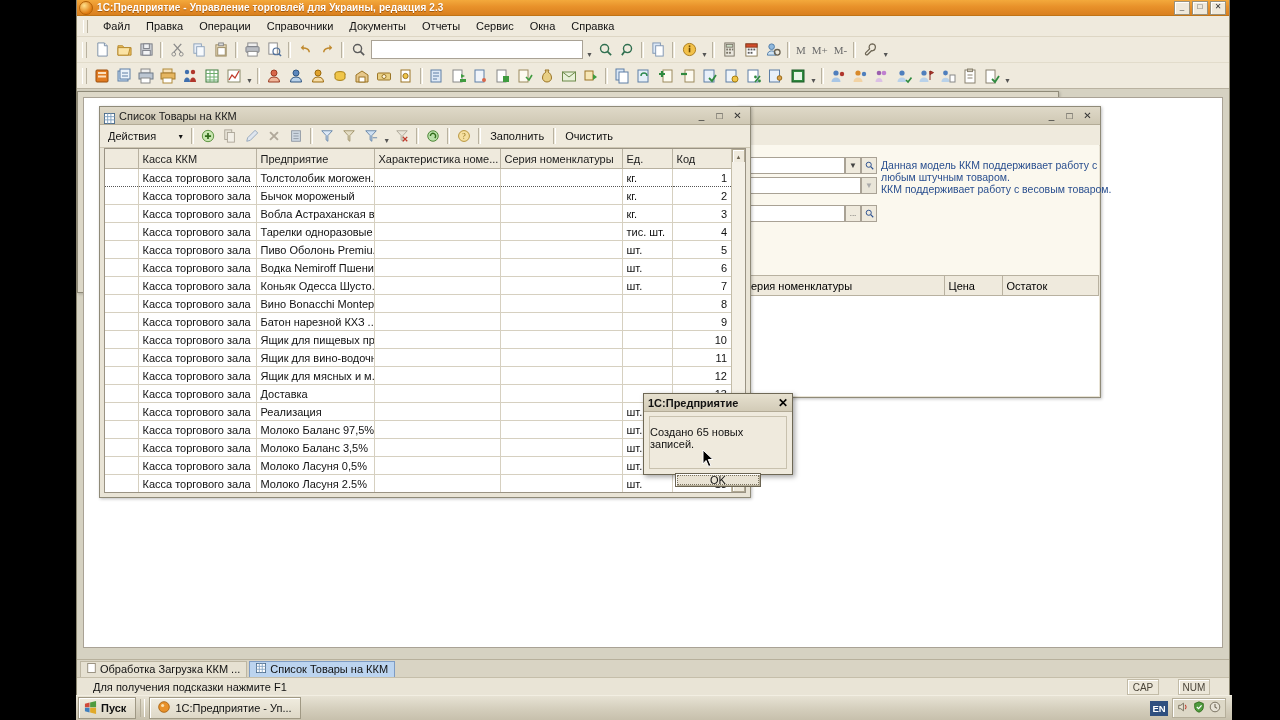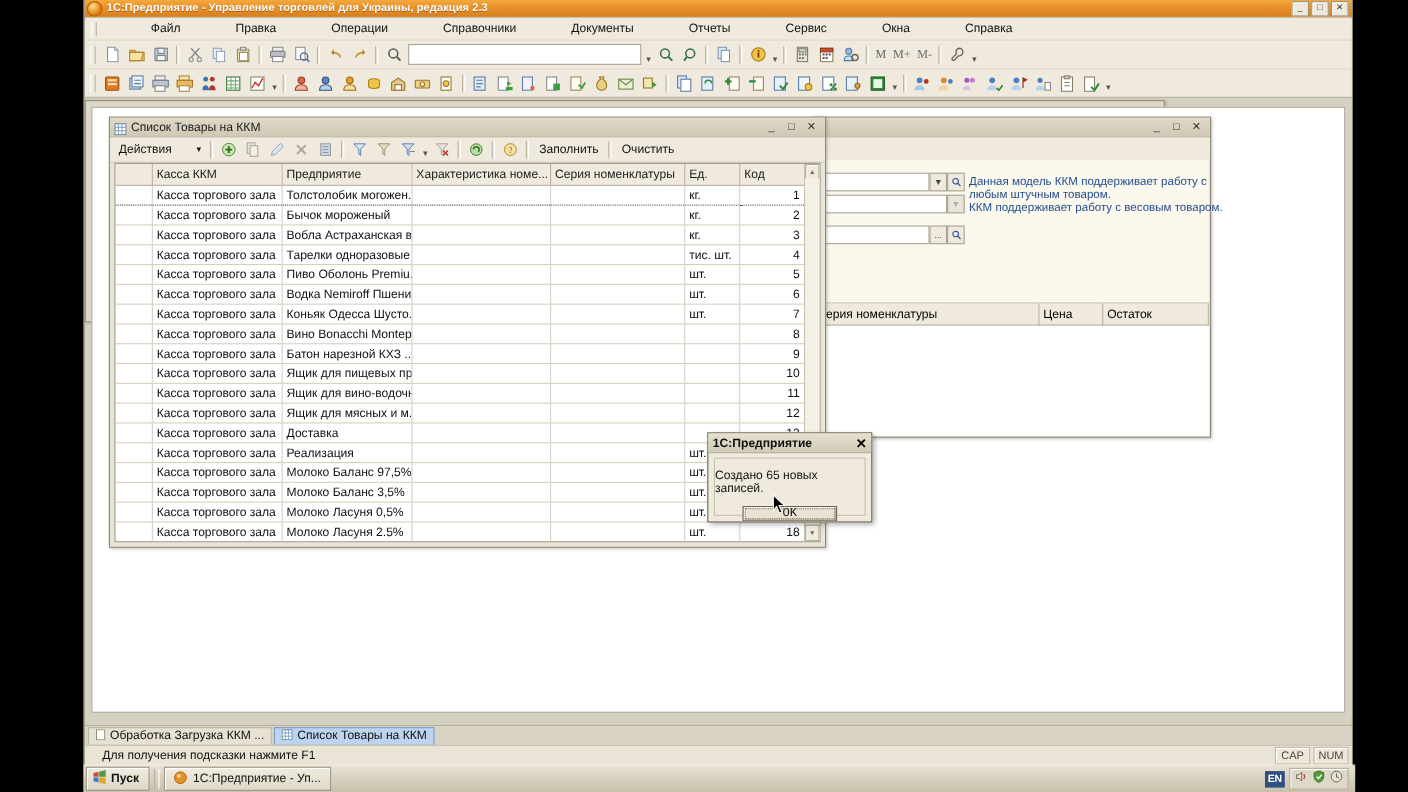--- a/index.html
+++ b/index.html
@@ -15,21 +15,21 @@
           background:radial-gradient(circle at 35% 30%,#ffe08a,#e07b10 70%);border:1px solid #b36208;
           margin-right:4px;flex:0 0 auto;}
   .tb-title{font-size:10px;color:#fff;font-weight:bold;white-space:nowrap;letter-spacing:.1px;flex:1 1 auto;
             text-shadow:0 1px 0 rgba(120,60,0,.6);}
   .tb-btns{display:flex;gap:2px;padding-right:1px;}
   .tb-btn{width:14px;height:12px;background:#efe9db;border:1px solid #9a927c;font-size:8px;line-height:10px;
           text-align:center;color:#333;box-shadow:inset 1px 1px 0 #fff;}
 
   
   .menubar{height:20px;background:#efeadd;border-bottom:1px solid #ddd6c4;display:flex;align-items:center;
-           padding-left:6px;gap:34px;}
+           padding-left:6px;}
   .menubar .grip{width:3px;height:13px;border-left:1px solid #fff;border-right:1px solid #b9b2a0;margin-right:7px;}
   .menu-item{font-size:11px;color:#111;padding:2px 8px;white-space:nowrap;cursor:default;}
 
   
   .toolbar{height:25px;background:#efeadd;display:flex;align-items:center;padding-left:4px;
            border-bottom:1px solid #e2dccb;}
   .toolbar.second{height:25px;border-bottom:1px solid #b9b2a0;}
   .tgrip{width:3px;height:16px;border-left:1px solid #fff;border-right:1px solid #b9b2a0;margin:0 4px 0 1px;flex:0 0 auto;}
   .tsep{width:1px;height:16px;border-left:1px solid #b9b2a0;border-right:1px solid #fff;margin:0 3px;flex:0 0 auto;}
   .tbi{width:20px;height:20px;flex:0 0 auto;display:flex;align-items:center;justify-content:center;
@@ -97,36 +97,36 @@
 
   
   #modal{position:absolute;left:566px;top:302px;width:148px;height:80px;background:#efeadd;
          border:1px solid #6e6855;box-shadow:2px 2px 5px rgba(0,0,0,.35);}
   #modal .mt{height:17px;background:linear-gradient(to bottom,#e6e0cf,#d2cbb7);
              border-bottom:1px solid #b3ab96;display:flex;align-items:center;padding:0 4px;}
   #modal .mt .t{font-size:11px;font-weight:bold;color:#111;flex:1 1 auto;}
   #modal .mbody{position:absolute;left:5px;top:22px;right:5px;bottom:5px;background:#efeadd;
                 border:1px solid #c8c1ae;display:flex;flex-direction:column;align-items:center;}
   #modal .msg{font-size:11px;color:#111;margin-top:9px;}
-  #modal .okbtn{margin-top:10px;width:84px;height:19px;background:#e9e3d4;border:1px solid #6b6452;
+  #modal .okbtn{margin-top:23px;width:84px;height:19px;background:#e9e3d4;border:1px solid #6b6452;
                 box-shadow:inset 1px 1px 0 #fff,inset -1px -1px 0 #b6ae98;font-size:11px;color:#111;
                 display:flex;align-items:center;justify-content:center;outline:1px dotted #7a7360;
-                outline-offset:-3px;font-family:Liberation Mono, monospace;}
+                outline-offset:-3px;}
   .cursor{position:absolute;left:625px;top:358px;width:14px;height:20px;pointer-events:none;}
 
   
   .winlist{position:absolute;left:0;right:0;bottom:42px;height:18px;background:#d9d4c4;
            border-top:1px solid #b7b09c;display:flex;align-items:center;padding-left:3px;gap:2px;}
   .wl-item{height:15px;display:flex;align-items:center;gap:4px;padding:0 6px;font-size:11px;color:#111;
            background:#e6e1d2;border:1px solid #bdb6a2;}
   .wl-item.active{background:#bcd4ef;border:1px solid #7e9cc4;}
   .statusbar{position:absolute;left:0;right:0;bottom:24px;height:18px;background:#e9e4d6;
              border-top:1px solid #c5beaa;display:flex;align-items:center;padding-left:16px;}
   .sb-text{font-size:11px;color:#111;flex:1 1 auto;}
-  .sb-cell{width:30px;height:14px;margin-right:3px;border:1px solid #c2bba7;
+  .sb-cell{width:30px;height:14px;margin-right:19px;border:1px solid #c2bba7;
            box-shadow:inset 1px 1px 0 #fff;font-size:10px;color:#4a4438;display:flex;
            align-items:center;justify-content:center;background:#ece7d9;}
 
   .taskbar{position:absolute;left:0;right:0;bottom:0;height:24px;
            background:linear-gradient(to bottom,#e7e2d4,#d4cebc 55%,#c7c0ac);
            border-top:1px solid #f2eee2;display:flex;align-items:center;padding:0 2px;}
   .startbtn{height:20px;display:flex;align-items:center;gap:4px;padding:0 9px 0 5px;font-size:11px;
             font-weight:bold;color:#111;background:linear-gradient(to bottom,#f0ecdf,#ddd7c6);
             border:1px solid #9f9884;box-shadow:inset 1px 1px 0 #fff;}
   .tb-sep{width:3px;height:18px;border-left:1px solid #b5ae9a;border-right:1px solid #fff;margin:0 4px;}

